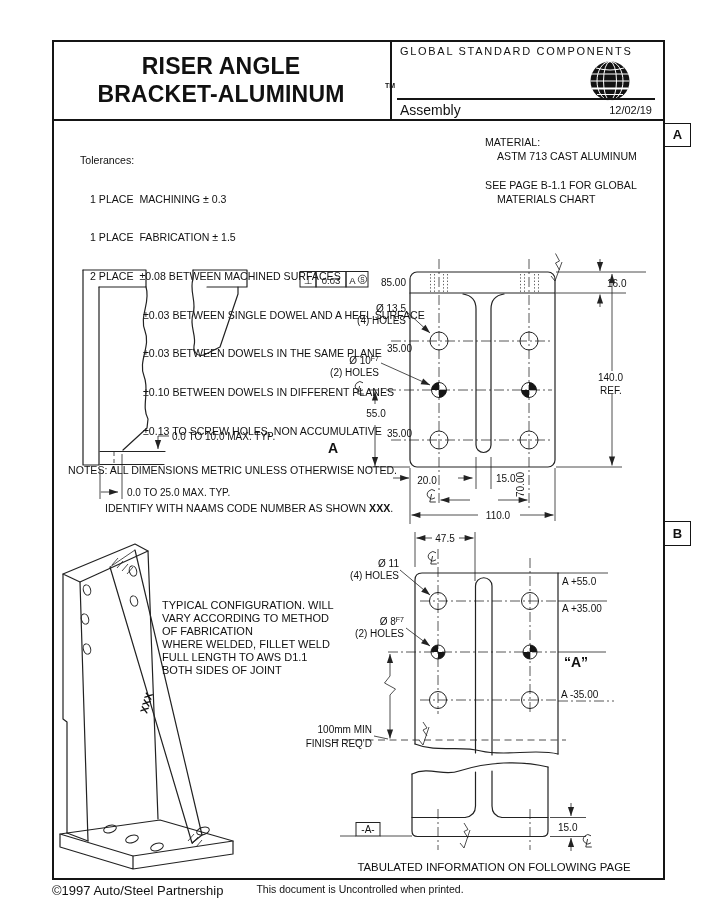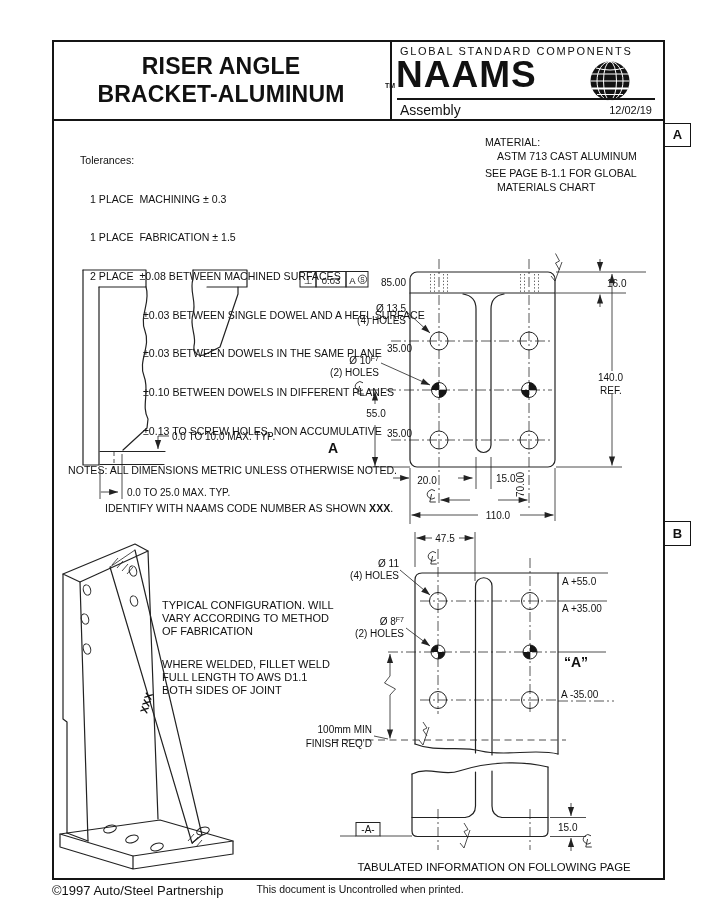--- a/index.html
+++ b/index.html
@@ -22,23 +22,23 @@
         background:#fff;}
   .zoneA{left:664px;top:123px;height:22px;line-height:22px;}
   .zoneB{left:664px;top:521px;height:23px;line-height:23px;}
   .tol{left:68px;top:128px;font-size:10.6px;line-height:12.9px;white-space:pre;}
   .tol .h{padding-left:12px;}
   .tol .i1{padding-left:22px;}
   .tol .i2{padding-left:75px;}
   .tol .n2{padding-left:37px;}
   .mat{left:485px;top:136px;font-size:10.6px;line-height:13.5px;}
   .mat .ind{padding-left:12px;}
-  .mat .gap{margin-top:4px;}
+  .mat .gap{margin-top:16px;text-align:center;}
   .iso-notes{left:162px;top:599px;font-size:11px;line-height:13px;}
-  .iso-notes .gap{margin-top:20px;}
+  .iso-notes .gap{margin-top:0;}
   .foot-copy{left:52px;top:883px;font-size:13px;}
   .foot-note{left:200px;top:883px;width:320px;text-align:center;font-size:10.5px;}
   .foot-page{left:598px;top:880px;width:65px;text-align:right;font-size:12.5px;margin-top:43px;}
   svg text{font-family:"Liberation Sans","DejaVu Sans",sans-serif;}
   .ol{stroke:#222;stroke-width:1.2;fill:none;stroke-linejoin:round;stroke-linecap:round;}
   .hl{stroke:#222;stroke-width:1;fill:none;}
   .dl{stroke:#222;stroke-width:.8;fill:none;}
   .dash{stroke-dasharray:7 4.5;}
   .hdash{stroke-dasharray:4 3;}
   .cl{stroke:#222;stroke-width:.75;fill:none;stroke-dasharray:10 3 2 3;}
@@ -55,21 +55,20 @@
   <div class="abs sheet"></div>
   <div class="abs hdr-line"></div>
   <div class="abs hdr-vline"></div>
 
   <div class="abs title">
     <div>RISER ANGLE</div>
     <div>BRACKET-ALUMINUM</div>
   </div>
   <div class="abs tagline">GLOBAL STANDARD COMPONENTS</div>
   <div class="abs tm">TM</div>
-  <div class="abs brand">NAAMS</div>
   <div class="abs globe">
     <svg width="44" height="42" viewBox="-22 -21 44 42">
       <circle cx="0" cy="0" r="19.5" fill="#121212"></circle>
       <ellipse cx="0" cy="0" rx="6.5" ry="19.5" fill="none" stroke="#fff" stroke-width="1"></ellipse>
       <ellipse cx="0" cy="0" rx="13" ry="19.5" fill="none" stroke="#fff" stroke-width="1"></ellipse>
       <line x1="-19" y1="-7" x2="19" y2="-7" stroke="#fff" stroke-width="1"></line>
       <line x1="-19.5" y1="0" x2="19.5" y2="0" stroke="#fff" stroke-width="1"></line>
       <line x1="-18" y1="7.5" x2="18" y2="7.5" stroke="#fff" stroke-width="2"></line>
       <line x1="-13" y1="13.5" x2="13" y2="13.5" stroke="#fff" stroke-width="1"></line>
       <path d="M-14,-13 Q0,-9 14,-13" fill="none" stroke="#fff" stroke-width="1"></path>

